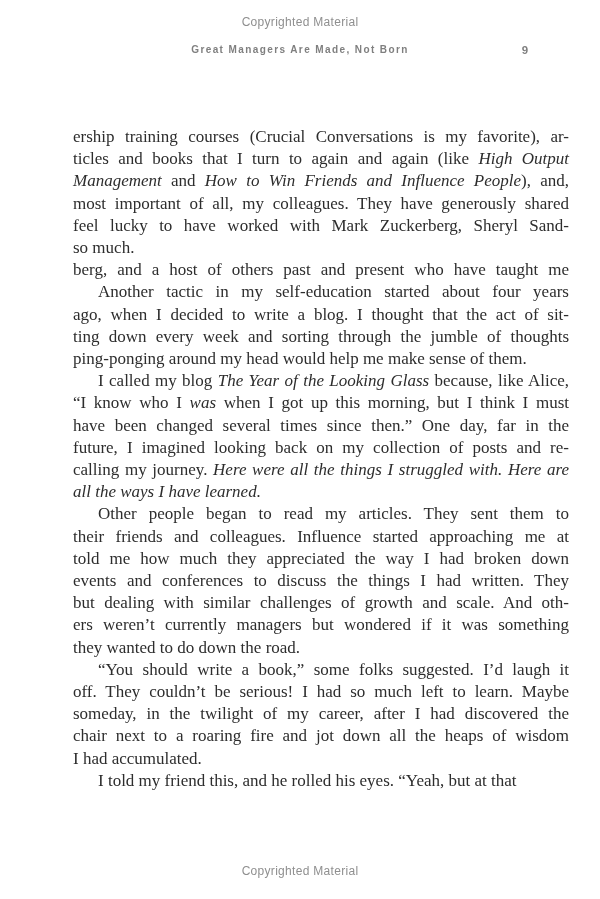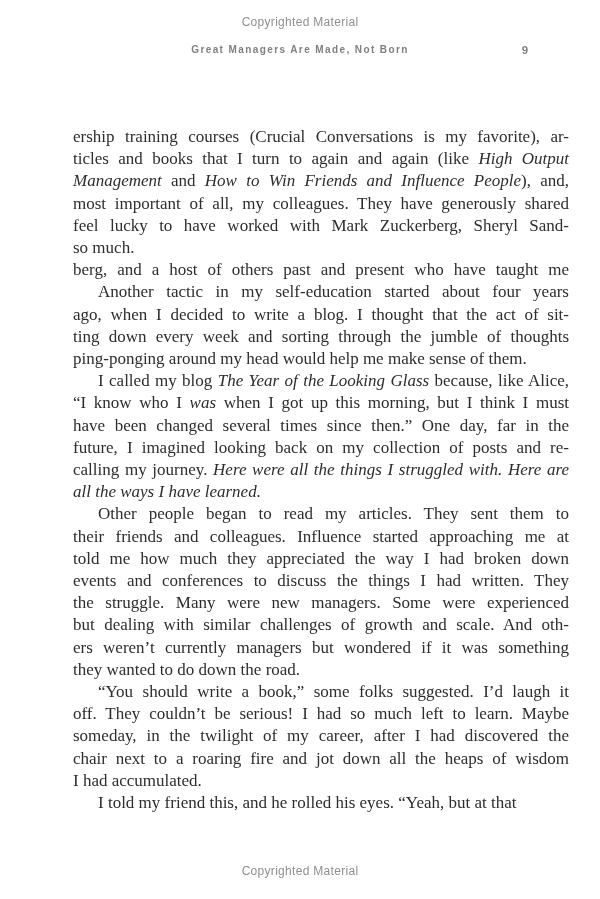--- a/index.html
+++ b/index.html
@@ -109,21 +109,20 @@
         <div class="ln"><span>have been changed several times since then.” One day, far in the</span></div>
         <div class="ln"><span>future, I imagined looking back on my collection of posts and re-</span></div>
         <div class="ln"><span>calling my journey. </span><i>Here were all the things I struggled with. Here are</i></div>
         <div class="ln last"><i>all the ways I have learned.</i></div>
       </div>
       <div>
         <div class="ln indent"><span>Other people began to read my articles. They sent them to</span></div>
         <div class="ln"><span>their friends and colleagues. Influence started approaching me at</span></div>
         <div class="ln"><span>told me how much they appreciated the way I had broken down</span></div>
         <div class="ln"><span>events and conferences to discuss the things I had written. They</span></div>
-        <div class="ln"><span>the struggle. Many were new managers. Some were experienced</span></div>
         <div class="ln"><span>but dealing with similar challenges of growth and scale. And oth-</span></div>
         <div class="ln"><span>ers weren’t currently managers but wondered if it was something</span></div>
         <div class="ln last"><span>they wanted to do down the road.</span></div>
       </div>
       <div>
         <div class="ln indent"><span>“You should write a book,” some folks suggested. I’d laugh it</span></div>
         <div class="ln"><span>off. They couldn’t be serious! I had so much left to learn. Maybe</span></div>
         <div class="ln"><span>someday, in the twilight of my career, after I had discovered the</span></div>
         <div class="ln"><span>chair next to a roaring fire and jot down all the heaps of wisdom</span></div>
         <div class="ln last"><span>I had accumulated.</span></div>

